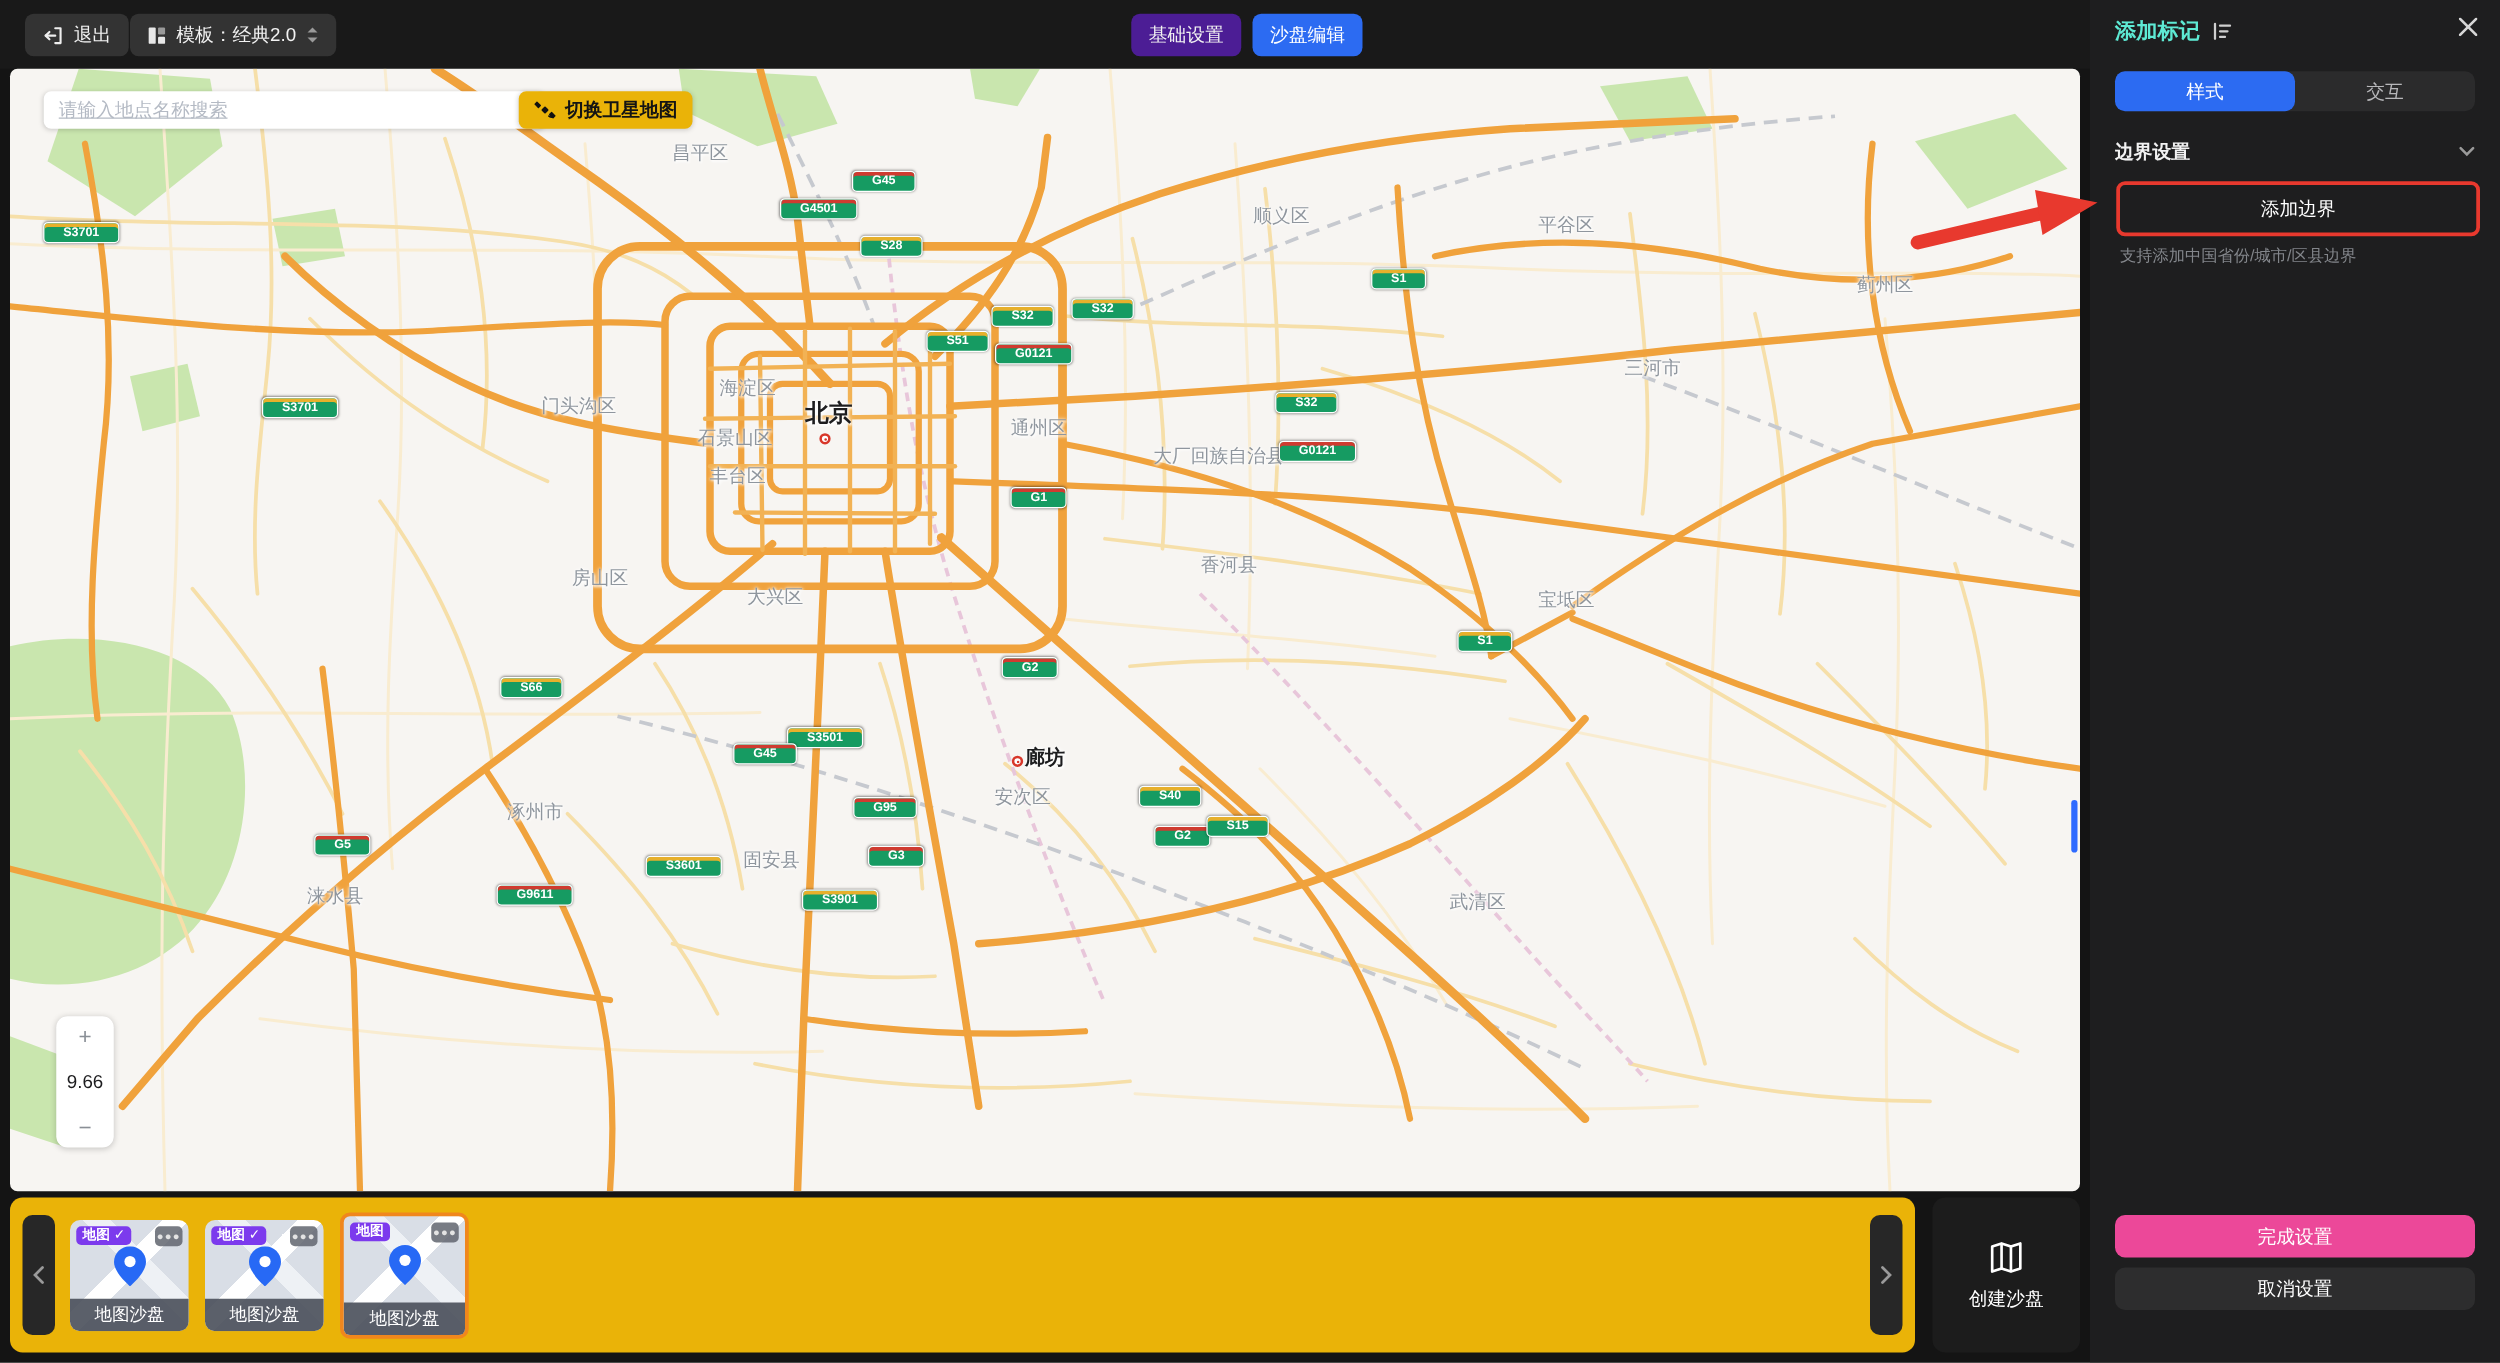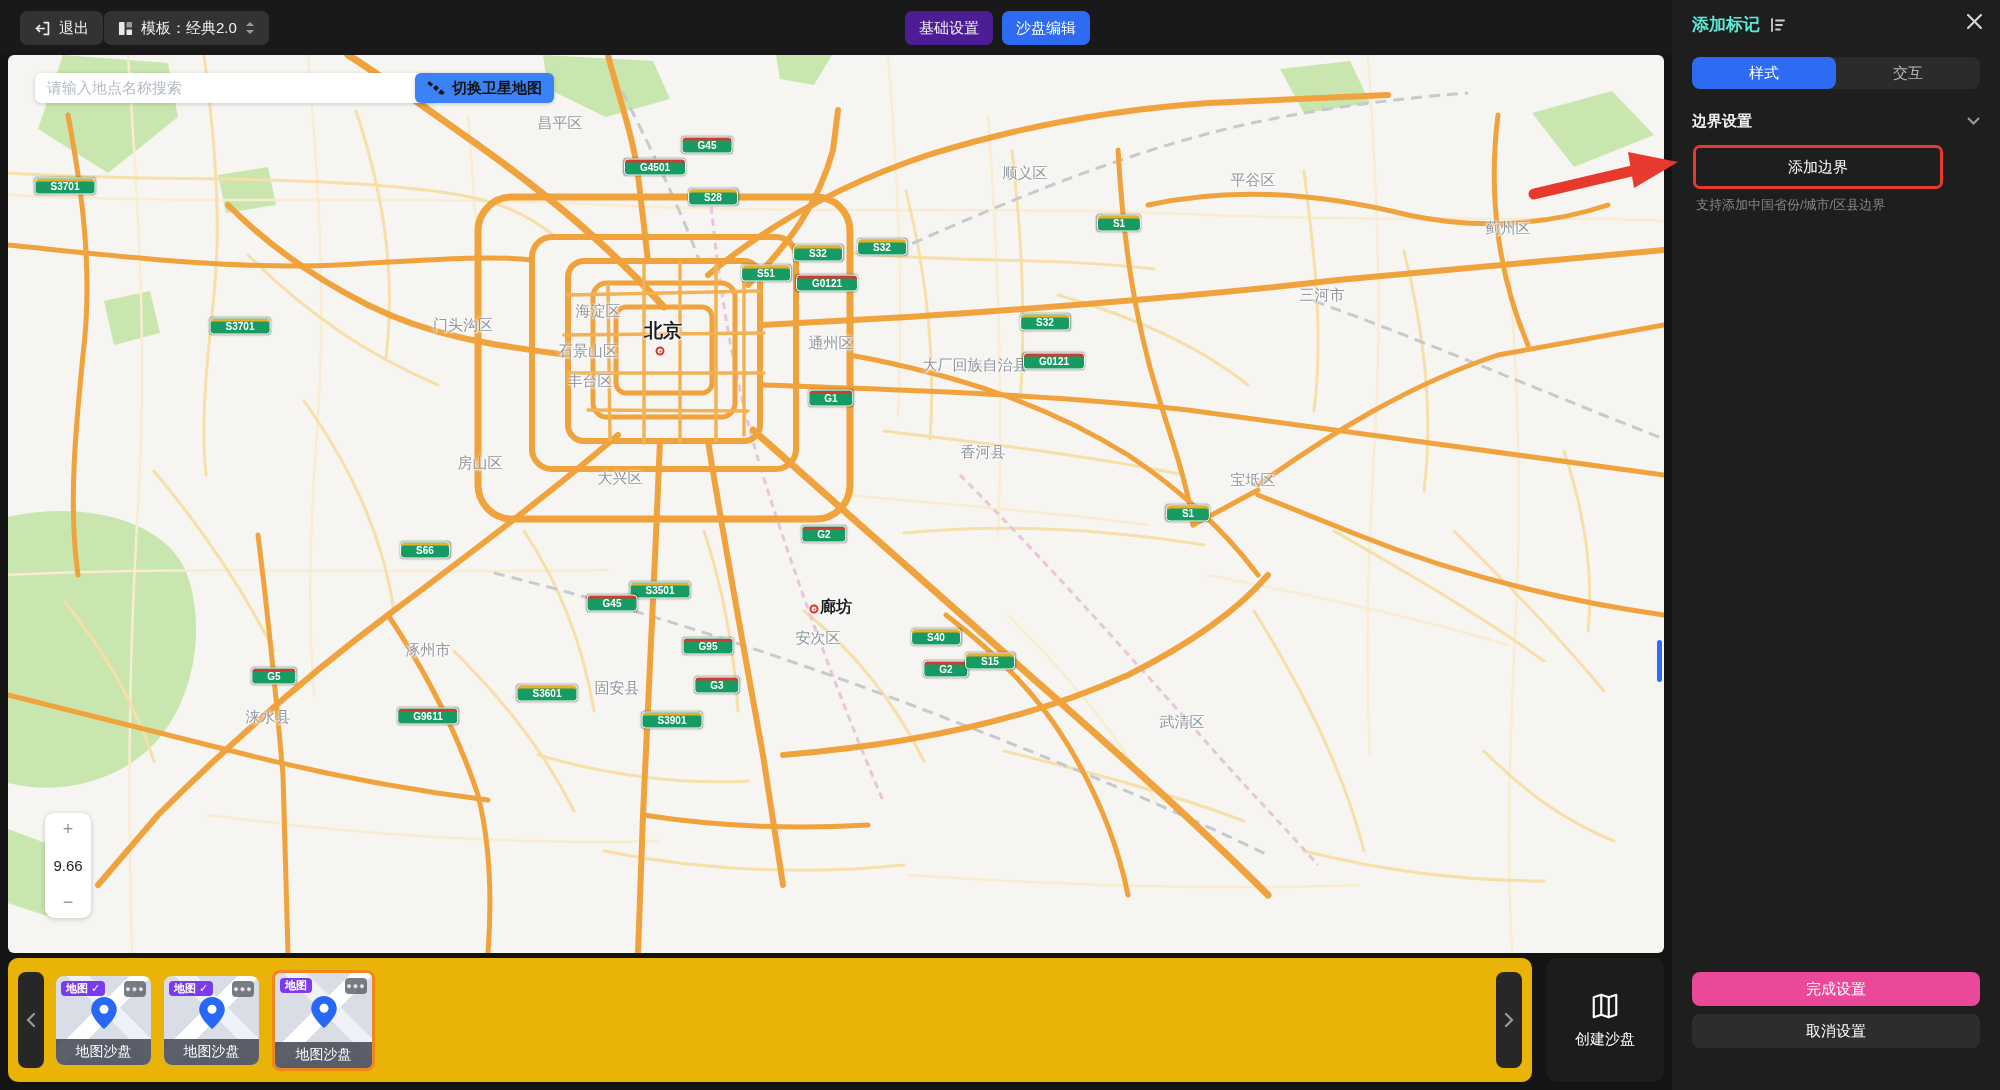--- a/index.html
+++ b/index.html
@@ -22,43 +22,43 @@
   .cmarker{position:absolute;transform:translate(-50%,-50%);width:9px;height:9px;border-radius:50%;
     background:#fff;border:2px solid #d8372a;box-sizing:border-box;}
   .cmarker::after{content:"";position:absolute;left:1.5px;top:1.5px;width:2px;height:2px;border-radius:50%;background:#d8372a;}
   .shield{position:absolute;transform:translate(-50%,-50%);font-size:10px;font-weight:bold;color:#fff;
     background:#169b62;border:1.5px solid #fff;border-radius:4px;padding:3px 15px 2px;line-height:10px;
     box-shadow:0 0 2px rgba(0,0,0,.45);white-space:nowrap;}
   .shield.G{box-shadow:inset 0 3px 0 #cf3b30,0 0 2px rgba(0,0,0,.45);}
   .shield.S{box-shadow:inset 0 3px 0 #e7b02c,0 0 2px rgba(0,0,0,.45);}
   .map-search{position:absolute;left:27px;top:18px;width:401px;height:30px;background:#fff;border-radius:6px;
     box-shadow:0 1px 4px rgba(0,0,0,.18);display:flex;align-items:center;padding:12px 12px;box-sizing:border-box;
-    color:#b4bac4;font-size:15px;}
-  .map-sat{position:absolute;left:407px;top:18px;height:30px;background:#3b82f6;border-radius:6px;
+    color:#b4bac4;font-size:15px;text-decoration:underline;}
+  .map-sat{position:absolute;left:407px;top:18px;height:30px;background:#eab308;border-radius:6px;
     box-shadow:0 1px 4px rgba(0,0,0,.18);display:flex;align-items:center;gap:7px;padding:0 12px;
     color:#141414;font-size:15px;font-weight:bold;cursor:pointer;}
   .zoom-ctl{position:absolute;left:37px;top:758px;width:46px;height:105px;background:#fff;border-radius:9px;
     box-shadow:0 1px 5px rgba(0,0,0,.2);display:flex;flex-direction:column;align-items:center;
     justify-content:space-between;padding:8px 0;box-sizing:border-box;}
   .zoom-ctl .zbtn{color:#8a8f96;font-size:18px;line-height:16px;cursor:pointer;}
   .zoom-ctl .zval{color:#1c1c1e;font-size:15px;}
   .map-scroll{position:absolute;right:2px;top:585px;width:5px;height:42px;background:#2f6bff;border-radius:3px;}
   
   #annot-arrow{position:absolute;left:1526px;top:146px;z-index:6;pointer-events:none;}
   
   .panel{position:absolute;left:1672px;top:0;width:328px;height:1090px;background:#1e1e1f;}
   .panel-title{position:absolute;left:20px;top:13px;font-size:17px;font-weight:bold;color:#5eead4;display:flex;align-items:center;gap:10px;}
   .panel-close{position:absolute;right:18px;top:14px;cursor:pointer;}
   .tabs{position:absolute;left:20px;top:57px;width:288px;height:32px;background:#2b2b2c;border-radius:8px;display:flex;}
   .tab{flex:1;display:flex;align-items:center;justify-content:center;font-size:15px;color:#b7b7ba;
     border-radius:8px;cursor:pointer;}
   .tab.active{background:#2c6bf2;color:#fff;}
   .section-row{position:absolute;left:20px;top:108px;width:288px;height:26px;display:flex;
     align-items:center;justify-content:space-between;font-size:15px;font-weight:bold;color:#f2f2f2;cursor:pointer;}
-  .red-box{position:absolute;left:21px;top:145px;width:250px;height:43px;border:3px solid #e8392e;
+  .red-box{position:absolute;left:21px;top:145px;width:291px;height:43px;border:3px solid #e8392e;
     border-radius:7px;box-sizing:border-box;padding:19px;}
   .blue-btn{width:100%;height:100%;background:#2c6bf2;border-radius:6px;display:flex;align-items:center;
     justify-content:center;color:#fff;font-size:15px;cursor:pointer;box-sizing:border-box;}
   .helper{position:absolute;left:24px;top:196px;font-size:13px;color:#83868b;}
   .pbtn{position:absolute;left:20px;width:288px;height:34px;border-radius:8px;display:flex;align-items:center;
     justify-content:center;font-size:15px;color:#fff;cursor:pointer;}
   #finish-btn{top:972px;background:#ec4899;}
   #cancel-btn{top:1014px;background:#2d2d2e;}
   #delete-btn{top:1056px;background:transparent;color:#97979b;}
   

